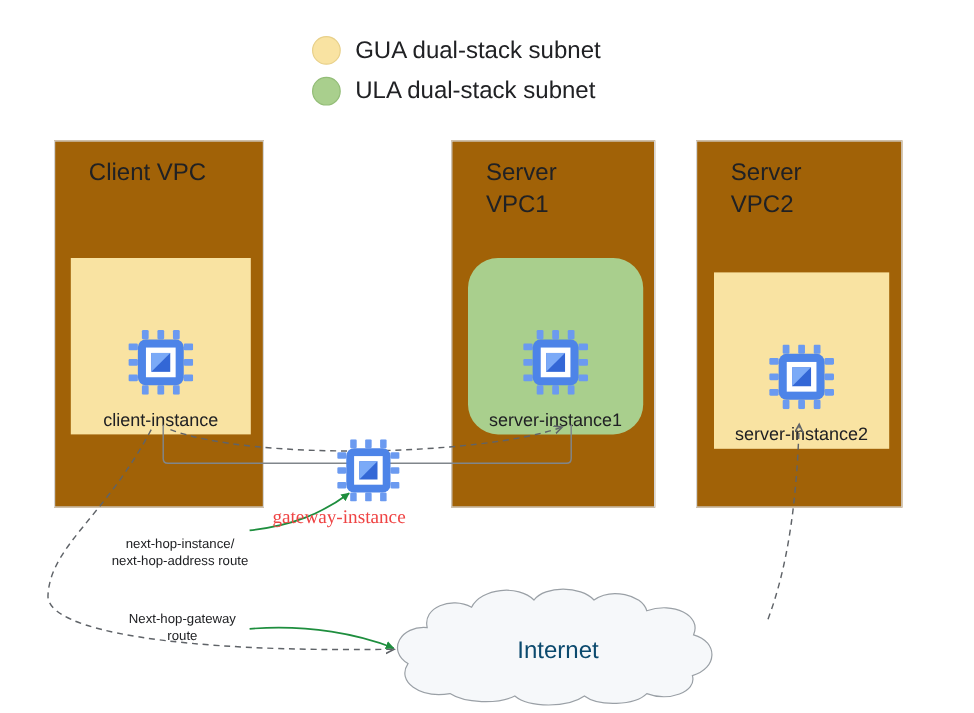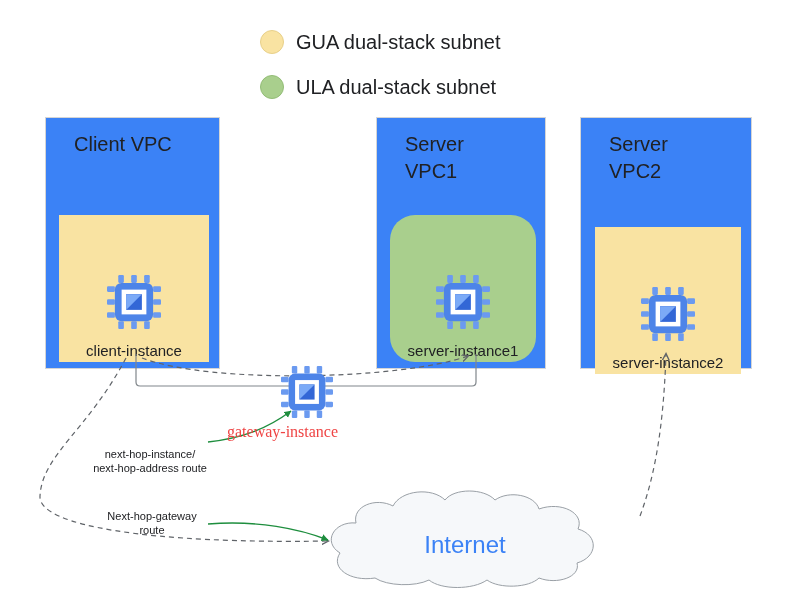--- a/index.html
+++ b/index.html
@@ -9,32 +9,32 @@
     height: 594px;
     background: #ffffff;
     font-family: "Liberation Sans", sans-serif;
     color: #202124;
     overflow: hidden;
   }
 
   
   .legend-row { position: absolute; display: flex; align-items: center; gap: 12px; height: 24px; }
   .legend-row.r1 { left: 260px; top: 30px; }
-  .legend-row.r2 { left: 260px; top: 75px; }
+  .legend-row.r2 { left: 260px; top: 64px; }
   .swatch { width: 22px; height: 22px; border-radius: 50%; display: inline-block; }
   .swatch.gua { background: #f9e3a2; border: 1px solid #e8d08a; }
   .swatch.ula { background: #a9cf8d; border: 1px solid #93bd77; }
   .legend-label { font-size: 20px; color: #202124; }
 
   
   .vpc {
     position: absolute;
     top: 117px;
-    height: 252px;
-    background: #3b82f6;
+    height: 306px;
+    background: #a16207;
     border: 1px solid #d5d5d5;
     box-sizing: border-box;
   }
   .vpc.v1 { left: 45px;  width: 175px; }
   .vpc.v2 { left: 376px; width: 170px; }
   .vpc.v3 { left: 580px; width: 172px; }
   .vpc-title {
     position: absolute;
     top: 13px;
     left: 28px;
@@ -94,22 +94,22 @@
     z-index: 10;
   }
   .route-label.instance-route { left: 70px; top: 448px; width: 160px; }
   .route-label.gateway-route  { left: 92px; top: 510px; width: 120px; }
 
   
   .internet-label {
     position: absolute;
     left: 400px; top: 531px; width: 130px;
     text-align: center;
-    font-size: 24px;
-    color: #3b82f6;
+    font-size: 20px;
+    color: #0c4a6e;
     z-index: 10;
   }
 </style>
 </head>
 <body>
 
 <div class="canvas">
 
   <div class="legend-row r1">
     <span class="swatch gua"></span>

